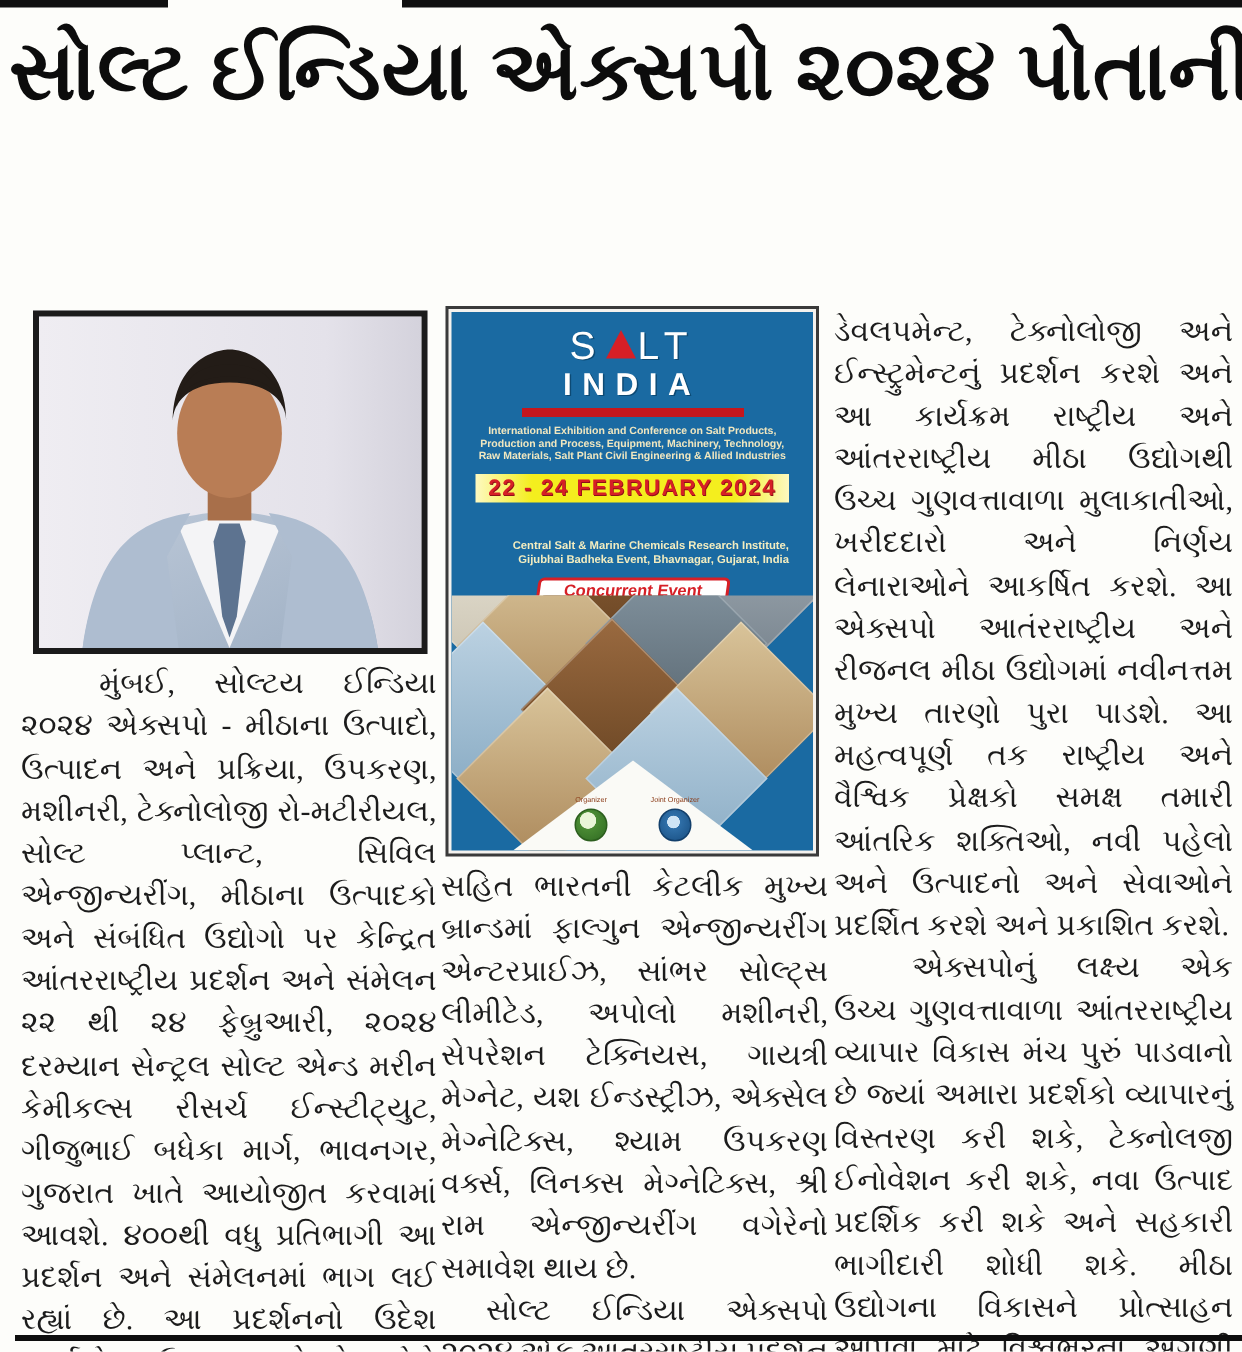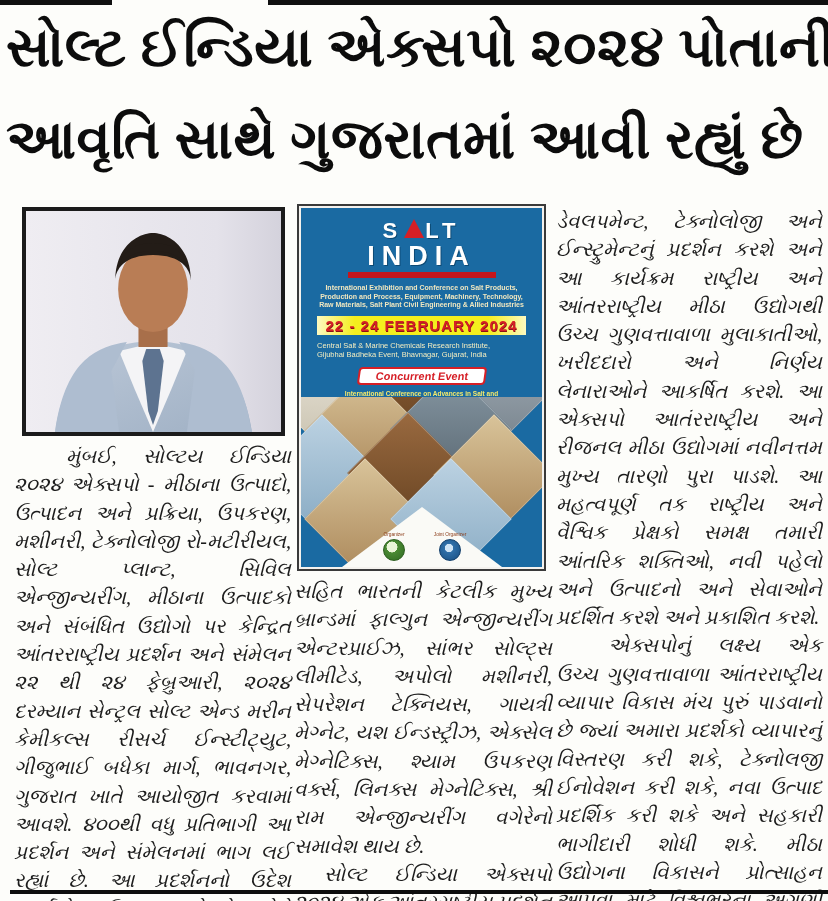--- a/index.html
+++ b/index.html
@@ -15,45 +15,45 @@
   .headline { position:absolute; left:6px; top:2px; width:818px; font-weight:bold; color:#0c0c0c; }
   .headline .hl-line { font-size:55px; line-height:92px; white-space:nowrap; letter-spacing:0.5px; }
 
   
   .photo-frame {
     position:absolute; left:22px; top:207px; width:263px; height:229px;
     border:4px solid #1b1b1b; background:#e9e7ee; overflow:hidden;
   }
   .photo-frame svg { display:block; width:100%; height:100%; }
 
-  .col-text p { margin:0; font-size:20px; line-height:28.3px; text-align:justify;font-style:italic; }
+  .col-text p { margin:0; font-size:20px; line-height:28.3px; text-align:justify; }
   .col-left  { position:absolute; left:14px;  top:442px; width:277px; }
   .col-mid   { position:absolute; left:294px; top:577px; width:258px; }
   .col-right { position:absolute; left:556px; top:207px; width:266px; }
   .indent-lg { text-indent:52px; }
   .indent-md { text-indent:30px; }
 
   
   .poster {
     position:absolute; left:297px; top:204px; width:249px; height:367px;
     border:2px solid #3a3a3a; background:#f4f2ee; padding:2px;
   }
   .poster-inner { width:100%; height:100%; background:#1a6aa2; position:relative; overflow:hidden;
                   font-family:"Liberation Sans", sans-serif; }
   .logo-block { text-align:center; padding-top:9px; color:#ffffff; }
-  .salt-row { font-size:22px; font-weight:bold; letter-spacing:5px; line-height:27px; text-shadow:1px 1px 0 #0d4a74; }
+  .salt-row { font-size:26px; font-weight:normal; letter-spacing:5px; line-height:27px; text-shadow:1px 1px 0 #0d4a74; }
   .tri-icon { display:inline-block; width:0; height:0; border-left:10px solid transparent;
               border-right:10px solid transparent; border-bottom:19px solid #d61f26; margin:0 1px 0 2px; }
-  .india-row { font-size:27px; font-weight:bold; letter-spacing:7px; line-height:25px; text-shadow:1px 1px 0 #0d4a74; }
+  .india-row { font-size:21px; font-weight:bold; letter-spacing:7px; line-height:25px; text-shadow:1px 1px 0 #0d4a74; }
   .tagline-bar { width:148px; height:6px; background:#c5161d; margin:3px auto 0; }
   .poster-desc { color:#f0e7c0; font-size:7px; line-height:8.5px; text-align:center; padding:6px 12px 4px; font-weight:bold; }
   .date-banner { background:linear-gradient(90deg,#fdf9c0 0%,#f4ee1e 18%,#f4ee1e 82%,#fdf9c0 100%);
                  color:#d61f26; font-weight:bold; text-align:center; font-size:15px; line-height:19px;
                  letter-spacing:1px; margin:2px 16px; text-shadow:0.5px 0.5px 0 #8d1116; }
-  .venue { color:#f3edc0; font-size:7.5px; line-height:9px; font-weight:normal; text-align:left; padding:4px 16px 2px; }
+  .venue { color:#f3edc0; font-size:7.5px; line-height:9px; font-weight:bold; text-align:right; padding:22px 16px 2px; }
   .concurrent-badge { width:128px; margin:6px auto 2px; background:#ffffff; border:2px solid #d61f26;
                       border-radius:4px; color:#d61f26; font-weight:bold; font-size:11px; line-height:14px;
                       text-align:center; transform:skewX(-8deg); }
   .conc-desc { color:#f5e96a; font-size:6.5px; line-height:7.5px; font-weight:bold; text-align:center; padding:3px 34px 0; }
 
   .collage { position:absolute; left:0; right:0; bottom:0; height:170px; overflow:hidden; }
   .dia { position:absolute; width:86px; height:86px; transform:rotate(45deg); box-shadow:inset 0 0 0 1px rgba(255,255,255,.25); }
   .d-salt  { background:linear-gradient(135deg,#f0ece0,#c9c2b0); }
   .d-brown { background:linear-gradient(135deg,#9a6a40,#63401f); }
   .d-gray  { background:linear-gradient(135deg,#aab4bc,#76828c); }
@@ -74,21 +74,20 @@
   .bottom-rule { position:absolute; left:10px; width:818px; top:890px; height:4px; background:#0e0e0e; }
 </style>
 </head>
 <body>
 
 <div class="top-rule left"></div>
 <div class="top-rule right"></div>
 
 <div class="headline">
   <div class="hl-line">સોલ્ટ ઈન્ડિયા એક્સપો ૨૦૨૪ પોતાની પહેલી</div>
-  <div class="hl-line">આવૃતિ સાથે ગુજરાતમાં આવી રહ્યું છે</div>
 </div>
 
 <div class="photo-frame">
   <svg viewBox="0 0 263 221" preserveAspectRatio="none">
     <defs>
       <linearGradient id="bgph" x1="0" y1="0" x2="1" y2="0">
         <stop offset="0" stop-color="#efedf2"></stop>
           <stop offset="0.75" stop-color="#e4e2ea"></stop>
           <stop offset="1" stop-color="#d4d2dc"></stop>
       </linearGradient>

